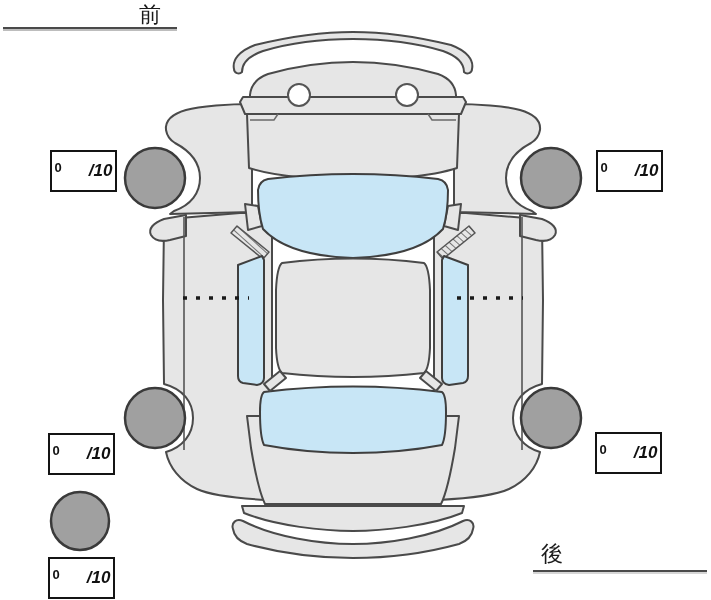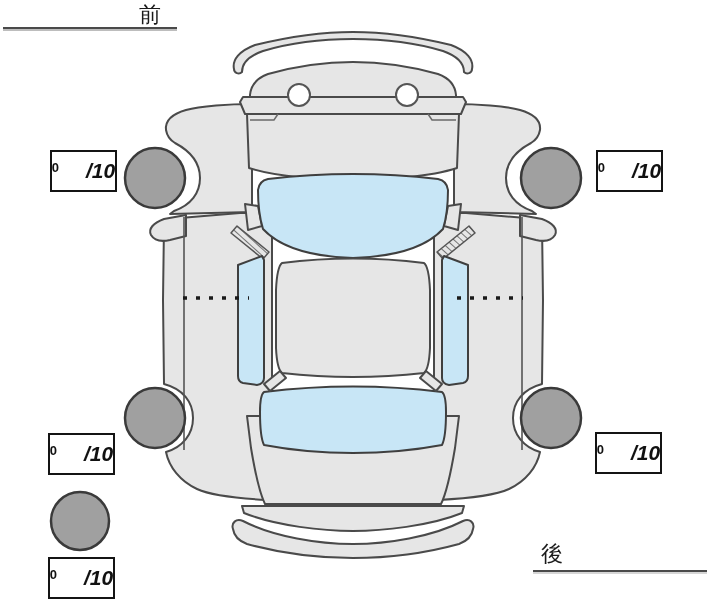--- a/index.html
+++ b/index.html
@@ -22,21 +22,21 @@
   .rear-label{left:541px;top:543px;}
   .rule{position:absolute;height:0;border-top:2px solid #4a4a4a;}
   .rule-front{left:3px;top:27px;width:174px;box-shadow:0 2px 0 0 #bdbdbd;}
   .rear-rule{left:533px;top:570px;width:174px;box-shadow:0 2px 0 0 #d6d6d6;}
 
   .rating{
     position:absolute;width:63px;height:38px;background:#fff;border:2px solid #141414;
     display:flex;align-items:center;justify-content:center;gap:3px;color:#111;
   }
   .rating .num{font-size:13px;font-weight:bold;transform:translateY(-4px);}
-  .rating .den{font-size:21px;font-weight:bold;font-style:italic;margin-left:24px;}
+  .rating .den{font-size:17px;font-weight:bold;font-style:italic;margin-left:24px;}
   .rating-fl{left:50px;top:150px;}
   .rating-fr{left:596px;top:150px;}
   .rating-rl{left:48px;top:433px;}
   .rating-rr{left:595px;top:432px;}
   .rating-sp{left:48px;top:557px;}
 </style>
 </head>
 <body>
 
 <div class="stage">

